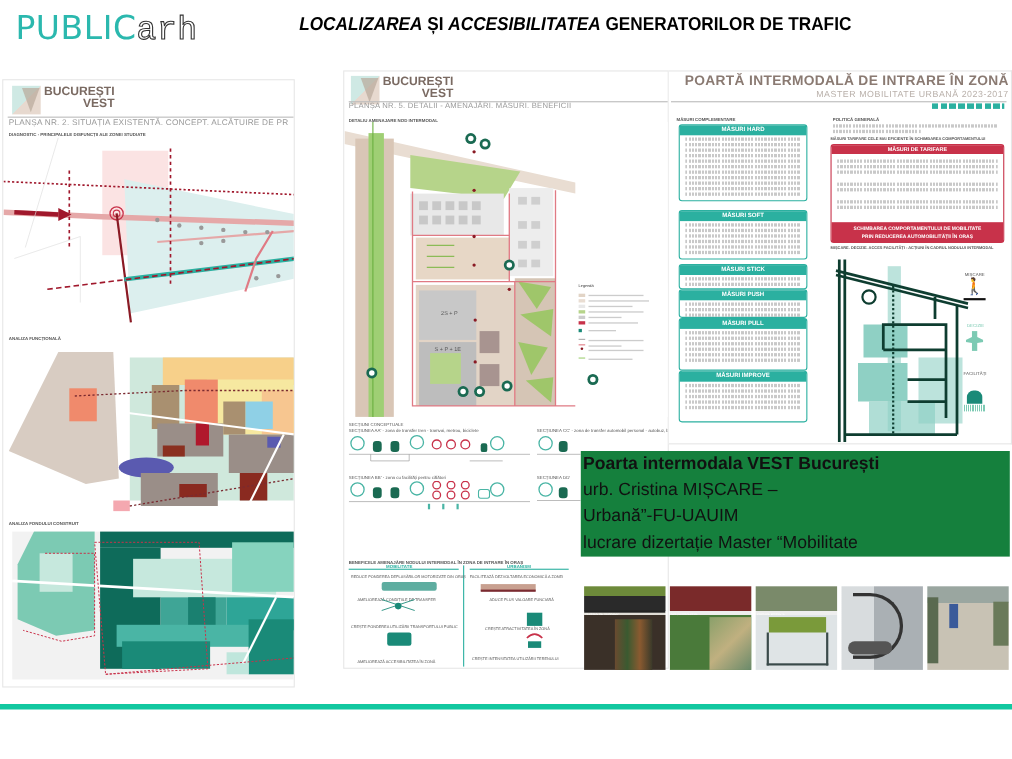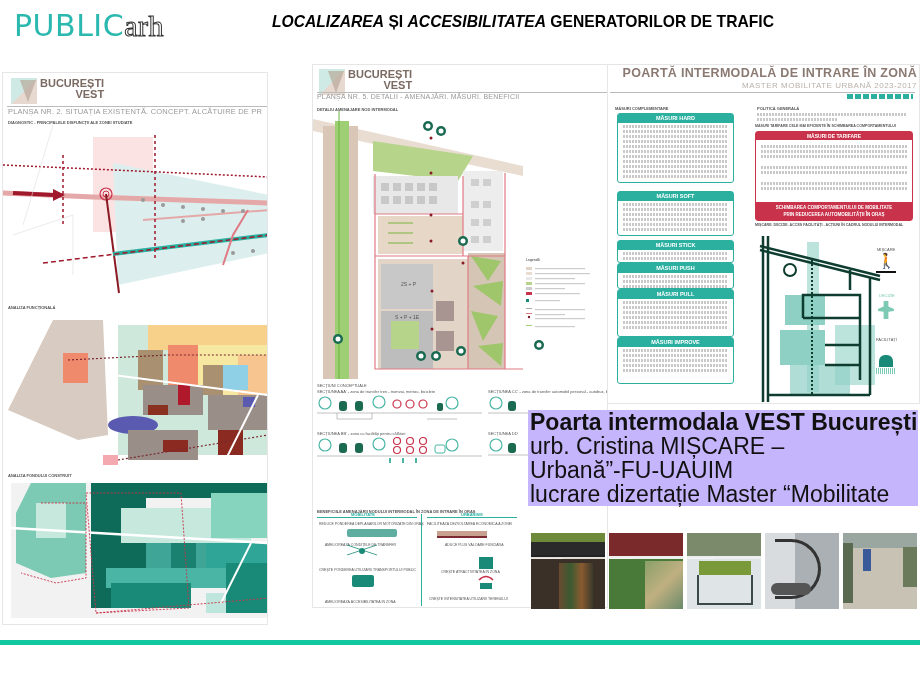--- a/index.html
+++ b/index.html
@@ -1,21 +1,21 @@
 <!DOCTYPE html>
 <html><head>
 <meta charset="utf-8">
 <style>
   * { box-sizing: border-box; margin: 0; padding: 0; }
   html, body { width: 920px; height: 690px; background: #ffffff; overflow: hidden; }
   body { position: relative; font-family: "Liberation Sans", sans-serif; color: #111; }
 
   .logo { position: absolute; left: 14px; top: 8px; font-size: 30px; letter-spacing: 0.5px; line-height: 36px; }
   .logo .strong { color: #2bb8ae; font-family: "DejaVu Sans", sans-serif; font-weight: normal; }
-  .logo .light { color: #ffffff; -webkit-text-stroke: 1px #333; font-family: Liberation Serif, serif; }
+  .logo .light { color: #ffffff; -webkit-text-stroke: 1px #333; font-family: Liberation Mono, monospace; }
   .slide-title { position: absolute; left: 272px; top: 12px; font-size: 17px; font-weight: bold; color: #000; font-family: "Liberation Sans Narrow", "Liberation Sans", sans-serif; transform: scaleX(0.92); transform-origin: left; white-space: nowrap; }
   .slide-title i { font-style: italic; }
 
   .panel { position: absolute; background: #fff; border: 1px solid #e6e6e6; overflow: hidden; }
   .left-panel { left: 2px; top: 72px; width: 266px; height: 553px; }
   .mid-panel { left: 312px; top: 64px; width: 296px; height: 544px; }
   .right-panel { left: 608px; top: 64px; width: 312px; height: 340px; border-left: none; }
 
   .brand { position: absolute; display: flex; align-items: flex-start; }
   .brand .mark { width: 26px; height: 26px; background: linear-gradient(135deg, #cfe9e4 0%, #cfe9e4 50%, #e7d9cf 50%); position: relative; }
@@ -33,21 +33,21 @@
   .sub-title { position: absolute; left: 607px; top: 81px; width: 310px; text-align: right; color: #b9b0aa; font-size: 8px; letter-spacing: .5px; }
 
   .box { position: absolute; border: 1.5px solid #2bb0a0; border-radius: 3px; background: #fff; }
   .box-head { background: #2bb0a0; color: #fff; font-size: 5.5px; font-weight: bold; text-align: center; height: 9px; line-height: 9px; }
   .box-line { height: 3px; margin: 2px 5px; background: repeating-linear-gradient(90deg, #bbb 0 2px, transparent 2px 3px); opacity: .8; }
 
   .red-box { position: absolute; left: 755px; top: 131px; width: 158px; height: 90px; border: 1.5px solid #c8324a; border-radius: 3px; background: #fff; }
   .red-head { background: #c8324a; color: #fff; font-size: 5px; font-weight: bold; text-align: center; height: 8px; line-height: 8px; }
   .red-foot { position: absolute; left: 0; right: 0; bottom: 0; height: 18px; background: #c8324a; color: #fff; font-size: 4.5px; font-weight: bold; text-align: center; line-height: 7px; padding-top: 2px; }
 
-  .caption { position: absolute; left: 528px; top: 410px; width: 390px; font-size: 23px; line-height: 24px; color: #111; font-family: "Liberation Sans", sans-serif; background: #c4b5fd; padding-left: 2px; }
+  .caption { position: absolute; left: 528px; top: 410px; width: 390px; font-size: 16px; line-height: 24px; color: #111; font-family: "Liberation Sans", sans-serif; background: #15803d; padding-left: 2px; }
   .caption .b { font-weight: bold; }
 
   .photos { position: absolute; left: 531px; top: 533px; width: 386px; height: 76px; display: flex; gap: 4px; }
   .photo { flex: 1; position: relative; overflow: hidden; }
 
   .bottom-bar { position: absolute; left: 0; top: 640px; width: 920px; height: 5px; background: #12c8a0; }
 </style>
 </head>
 <body>
 

